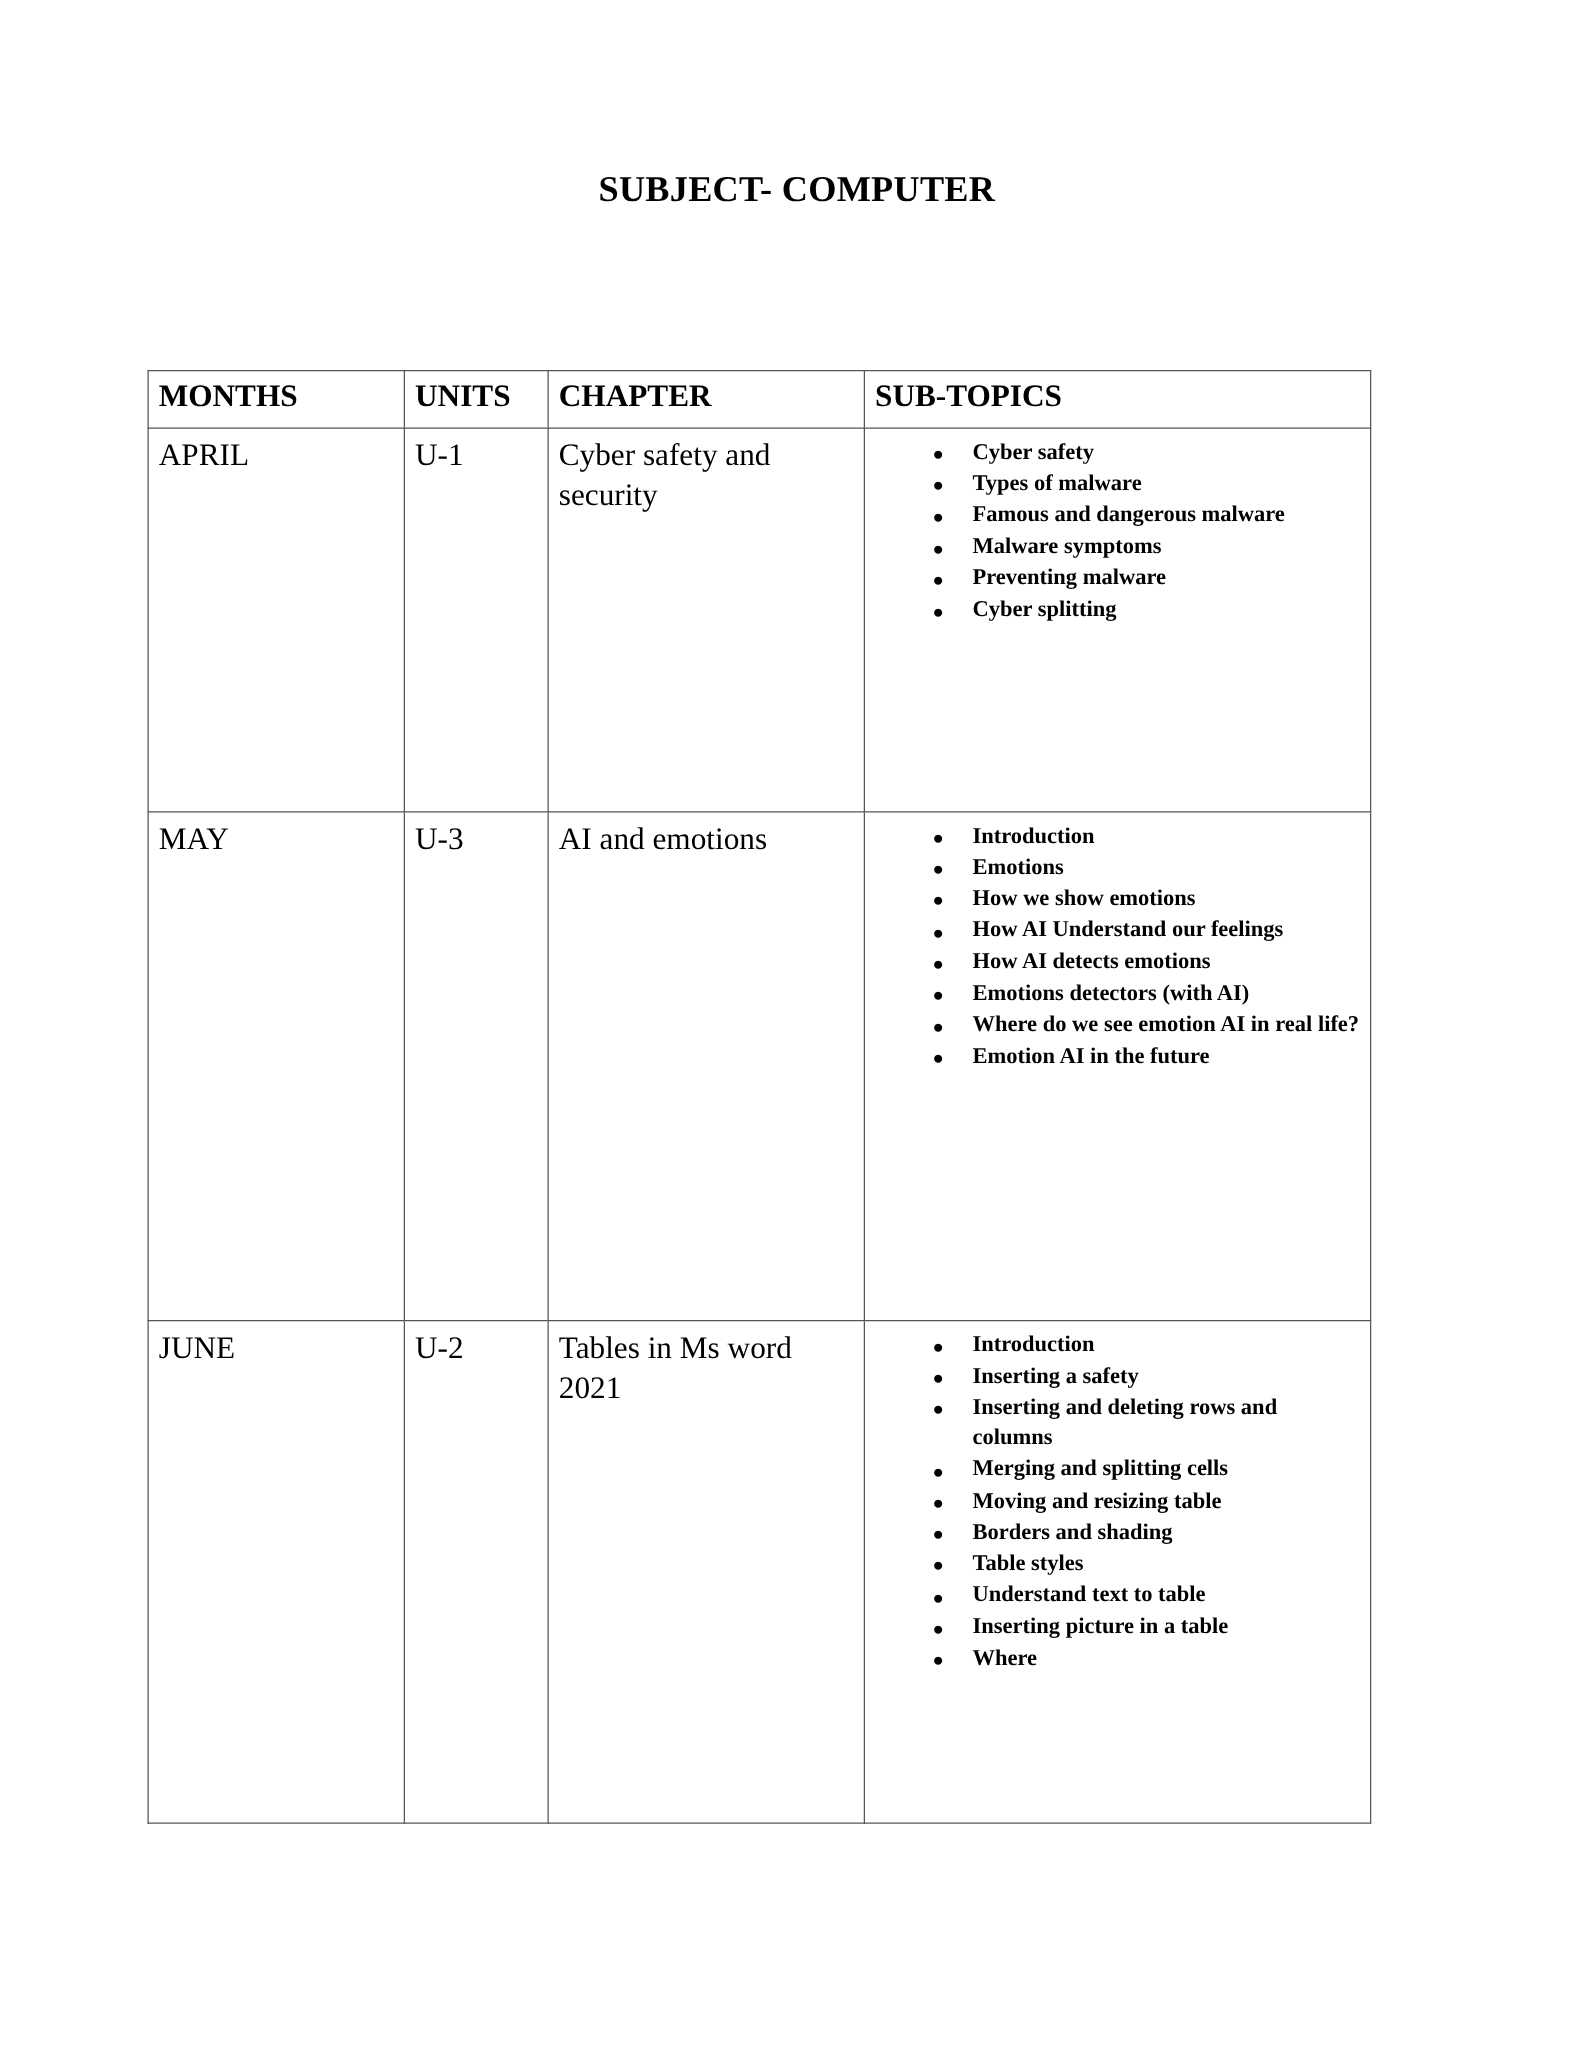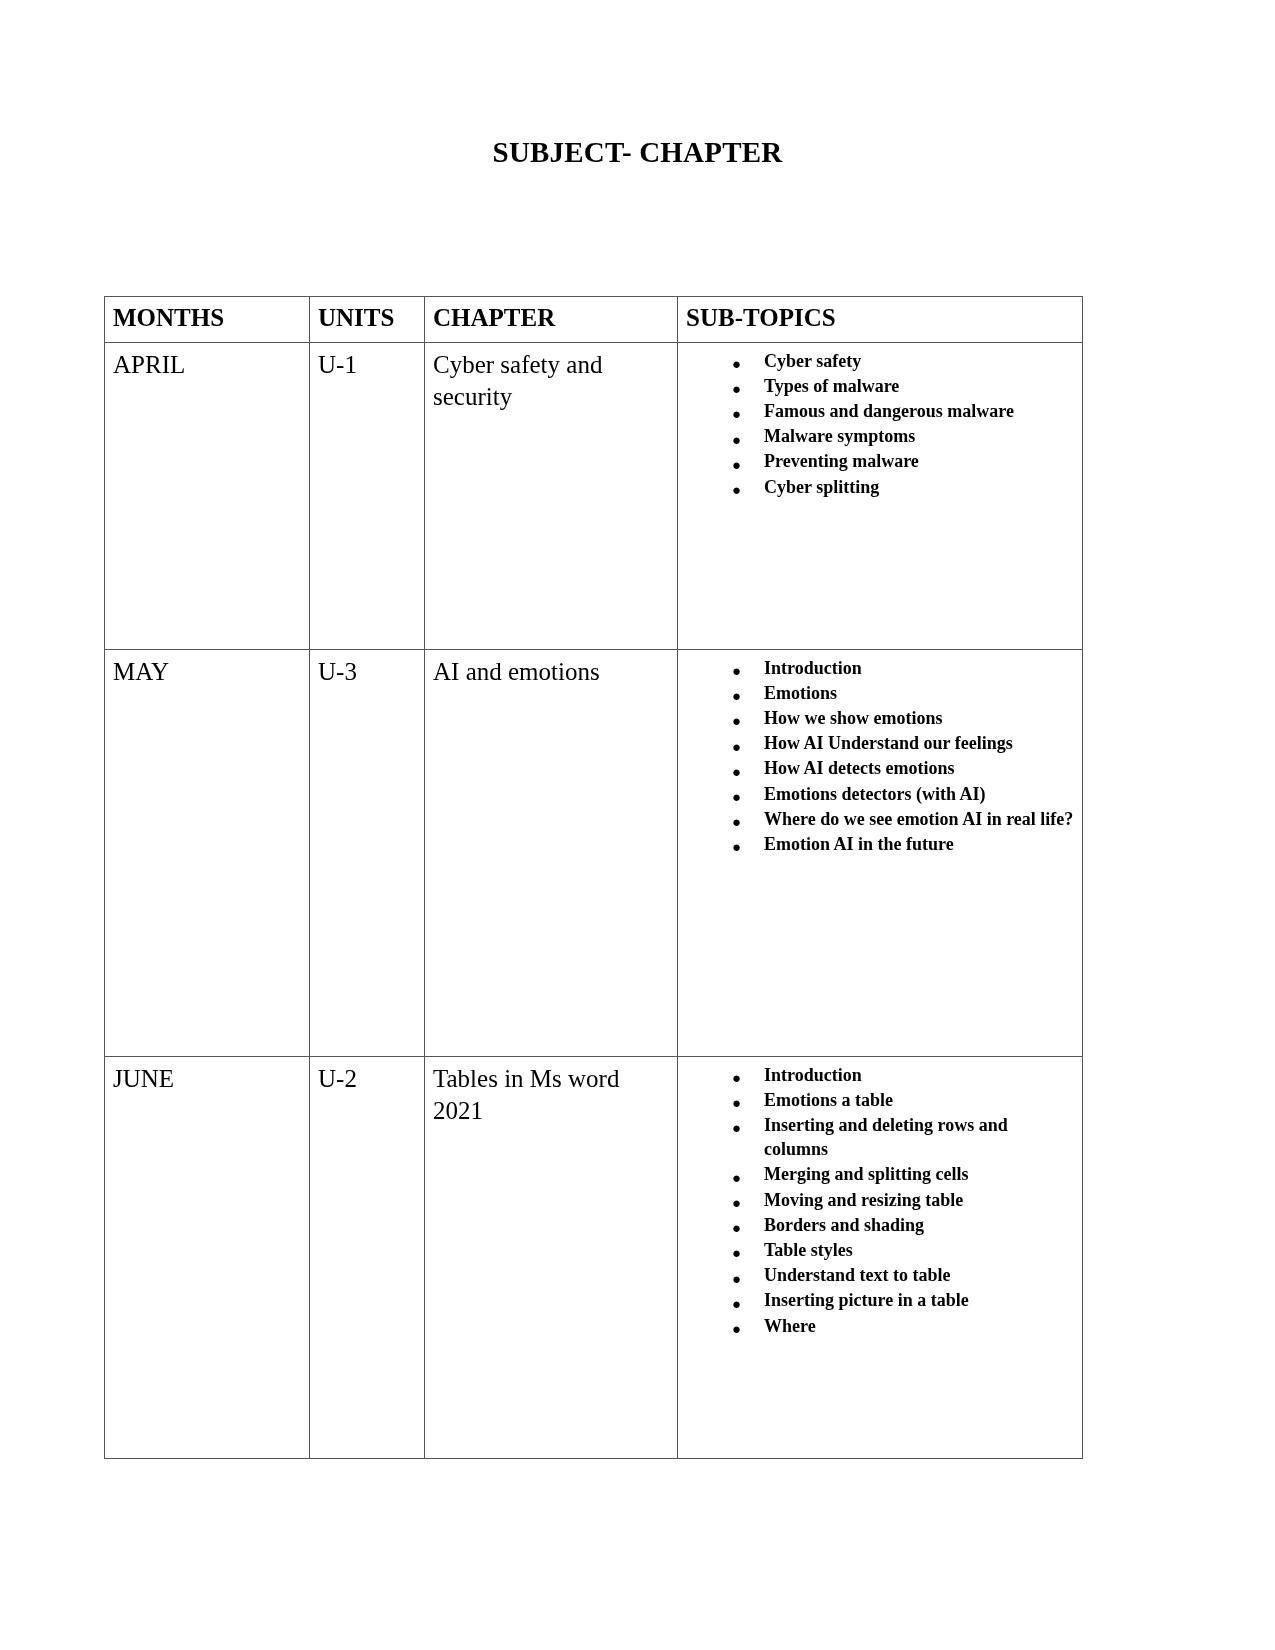--- a/index.html
+++ b/index.html
@@ -40,21 +40,21 @@
     font-weight: bold;
     letter-spacing: 0.2px;
     line-height: 1.15;
     margin: 0;
     padding-top: 37px;
   }
 
   
   .table-wrap {
     position: absolute;
-    left: 104px;
+    left: 118px;
     top: 296px;
     width: 978px;
   }
   table.syllabus {
     border-collapse: collapse;
     width: 978px;
     table-layout: fixed;
   }
   table.syllabus td, table.syllabus th {
     border: 1.4px solid #555555;
@@ -107,21 +107,21 @@
   .row-april td { height: 290px; }
   .row-may td { height: 390px; }
   .row-june td { height: 385px; }
 </style>
 </head>
 <body>
 
 <div class="page">
 
   <div class="headings">
-    <h1 class="doc-title">SUBJECT- CHAPTER</h1>
+    <h1 class="doc-title">SUBJECT- COMPUTER</h1>
   </div>
 
   <div class="table-wrap">
     <table class="syllabus">
       <colgroup>
         <col class="c-months">
         <col class="c-units">
         <col class="c-chapter">
         <col class="c-topics">
       </colgroup>
@@ -184,21 +184,21 @@
           </td>
           <td>
             <span class="cell-text">U-2</span>
           </td>
           <td>
             <span class="cell-text">Tables in Ms word 2021</span>
           </td>
           <td>
             <ul class="topics">
                 <li>Introduction</li>
-                <li>Emotions a table</li>
+                <li>Inserting a safety</li>
                 <li>Inserting and deleting rows and columns</li>
                 <li>Merging and splitting cells</li>
                 <li>Moving and resizing table</li>
                 <li>Borders and shading</li>
                 <li>Table styles</li>
                 <li>Understand text to table</li>
                 <li>Inserting picture in a table</li>
                 <li>Where</li>
               </ul>
           </td>

